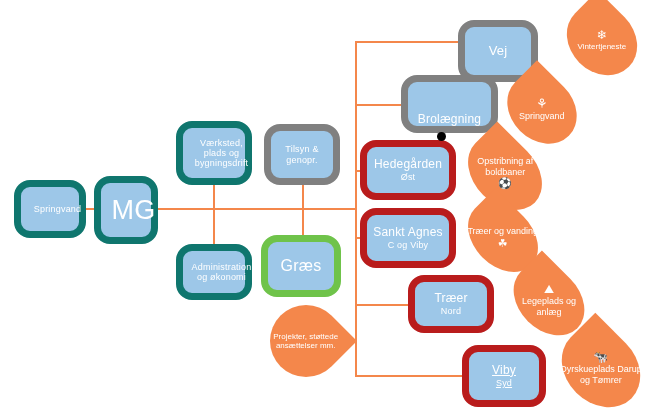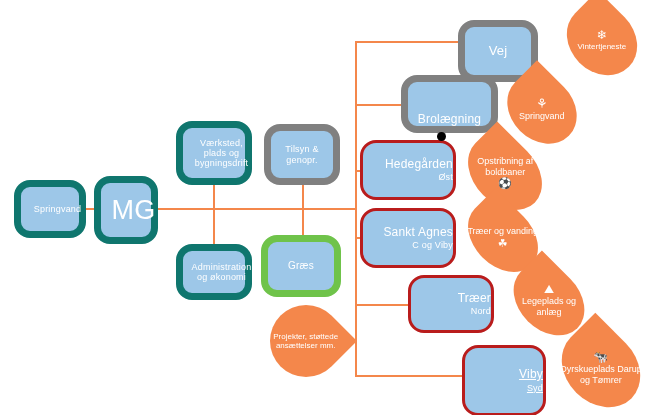--- a/index.html
+++ b/index.html
@@ -28,21 +28,21 @@
     justify-content:center;
     text-align:center;
     color:#ffffff;
     line-height:1.12;
     letter-spacing:.2px;
   }
   .node .t1{display:block;}
   .node .t2{display:block;font-size:9px;margin-top:1px;}
   .b-orange{border:7px solid #0f766e;padding-left:15px;}
   .b-gray{border:7px solid #808080;}
-  .b-green{border:3px solid #b91c1c;align-items:flex-end;}
+  .b-green{border:7px solid #b91c1c;}
   .b-lgreen{border:7px solid #6fc34a;}
 
   
   .callout{
     position:absolute;
     background:#f4874b;
     color:#ffffff;
     display:flex;
     flex-direction:column;
     align-items:center;
@@ -106,21 +106,21 @@
   </div>
 
   <div class="node b-orange" style="left:176px;top:244px;width:76px;height:56px;font-size:9px;">
     <span class="t1">Administration og økonomi</span>
   </div>
 
   <div class="node b-gray" style="left:264px;top:124px;width:76px;height:61px;font-size:9px;">
     <span class="t1">Tilsyn &amp; genopr.</span>
   </div>
 
-  <div class="node b-lgreen" style="left:261px;top:235px;width:80px;height:62px;font-size:10px;">
+  <div class="node b-lgreen" style="left:261px;top:235px;width:80px;height:62px;font-size:16px;">
     <span class="t1">Græs</span>
   </div>
 
   <div class="node b-gray" style="left:458px;top:6px;width:80px;height:62px;font-size:13px;margin-top:14px;">
     <span class="t1">Vej</span>
   </div>
 
   <div class="node b-gray" style="left:401px;top:75px;width:97px;height:58px;font-size:12px;justify-content:flex-end;">
     <span class="t1">Brolægning</span>
   </div>
@@ -133,21 +133,21 @@
   <div class="node b-green" style="left:360px;top:208px;width:96px;height:60px;font-size:12px;">
     <span class="t1">Sankt Agnes</span>
     <span class="t2">C og Viby</span>
   </div>
 
   <div class="node b-green" style="left:408px;top:275px;width:86px;height:58px;font-size:12px;">
     <span class="t1">Træer</span>
     <span class="t2">Nord</span>
   </div>
 
-  <div class="node b-green" style="left:462px;top:345px;width:84px;height:71px;font-size:12px;text-decoration:underline;">
+  <div class="node b-green" style="left:462px;top:345px;width:84px;height:62px;font-size:12px;text-decoration:underline;">
     <span class="t1">Viby</span>
     <span class="t2">Syd</span>
   </div>
 
   <div class="dot" style="left:437px;top:132px;"></div>
 
   <div class="callout pt-left" style="left:564px;top:8px;width:76px;height:64px;font-size:8px;">
     <div class="inner">
       <span class="ico" style="font-size:12px;">❄</span>
       <span>Vintertjeneste</span>

